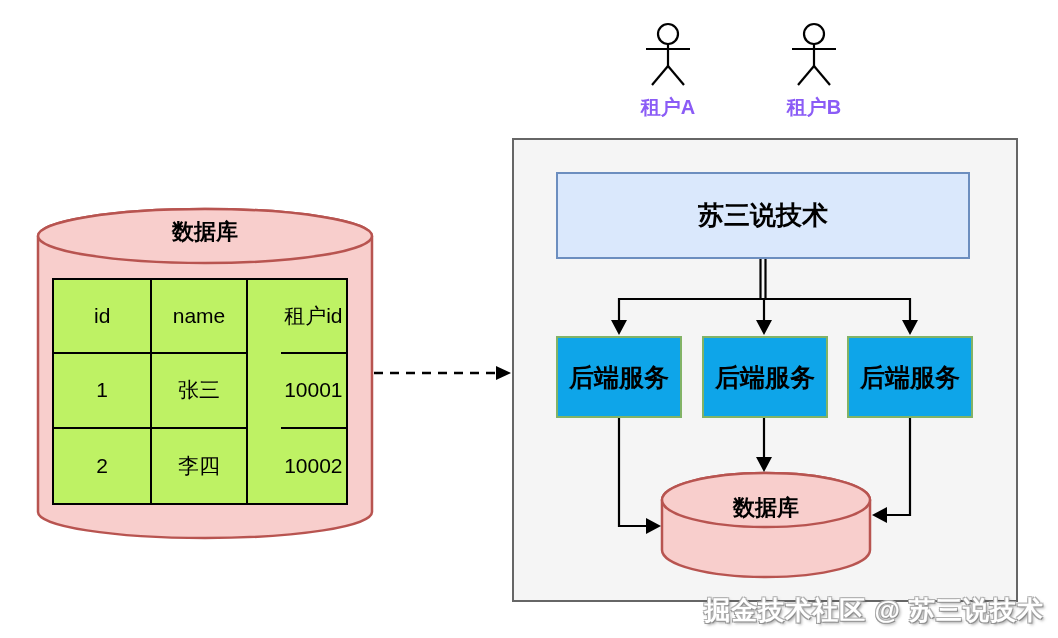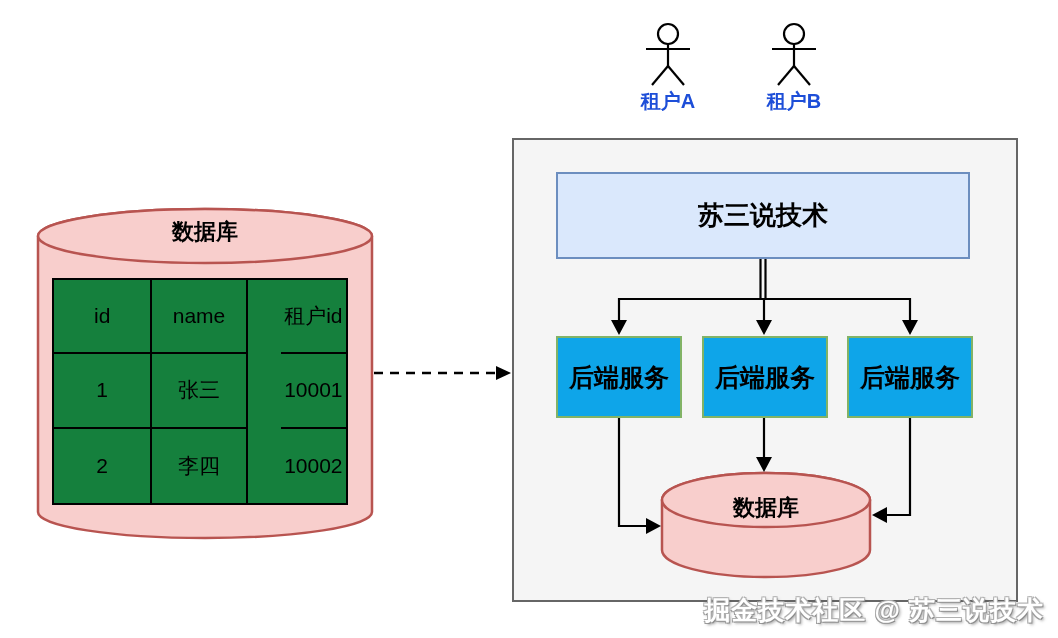--- a/index.html
+++ b/index.html
@@ -19,41 +19,42 @@
     position: absolute;
     top: 22px;
     width: 100px;
     height: 104px;
     display: flex;
     flex-direction: column;
     align-items: center;
   }
   .actor svg { display: block; }
   .actor-label {
+    margin-top: 6px;
     font-size: 20px;
     font-weight: 600;
-    color: #1d4ed8;
+    color: #8b5cf6;
     white-space: nowrap;
   }
 
   
   .left-db-svg { position: absolute; left: 35px; top: 206px; }
   .db-title {
     font-size: 22px;
     font-weight: 600;
     fill: #000;
   }
 
   .db-table {
     position: absolute;
     left: 52px;
     top: 278px;
     width: 296px;
     height: 227px;
-    background: #15803d;
+    background: #bef264;
     border: 2px solid #000;
     display: grid;
     grid-template-columns: 1fr 0.97fr 1fr;
     grid-template-rows: 1fr 1fr 1fr;
   }
   .db-cell {
     display: flex;
     align-items: center;
     justify-content: center;
     font-size: 21px;
@@ -155,21 +156,21 @@
     <svg width="48" height="66" viewBox="0 0 48 66">
       <circle cx="24" cy="12" r="10" fill="none" stroke="#000" stroke-width="2.2"></circle>
       <line x1="2" y1="27" x2="46" y2="27" stroke="#000" stroke-width="2.2"></line>
       <line x1="24" y1="22" x2="24" y2="44" stroke="#000" stroke-width="2.2"></line>
       <line x1="24" y1="44" x2="8" y2="63" stroke="#000" stroke-width="2.2"></line>
       <line x1="24" y1="44" x2="40" y2="63" stroke="#000" stroke-width="2.2"></line>
     </svg>
     <div class="actor-label">租户A</div>
   </div>
 
-  <div class="actor" style="left:744px">
+  <div class="actor" style="left:764px">
     <svg width="48" height="66" viewBox="0 0 48 66">
       <circle cx="24" cy="12" r="10" fill="none" stroke="#000" stroke-width="2.2"></circle>
       <line x1="2" y1="27" x2="46" y2="27" stroke="#000" stroke-width="2.2"></line>
       <line x1="24" y1="22" x2="24" y2="44" stroke="#000" stroke-width="2.2"></line>
       <line x1="24" y1="44" x2="8" y2="63" stroke="#000" stroke-width="2.2"></line>
       <line x1="24" y1="44" x2="40" y2="63" stroke="#000" stroke-width="2.2"></line>
     </svg>
     <div class="actor-label">租户B</div>
   </div>
 

